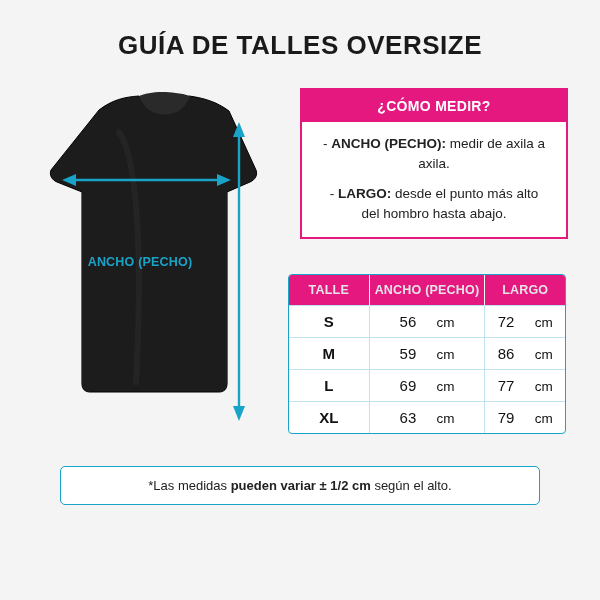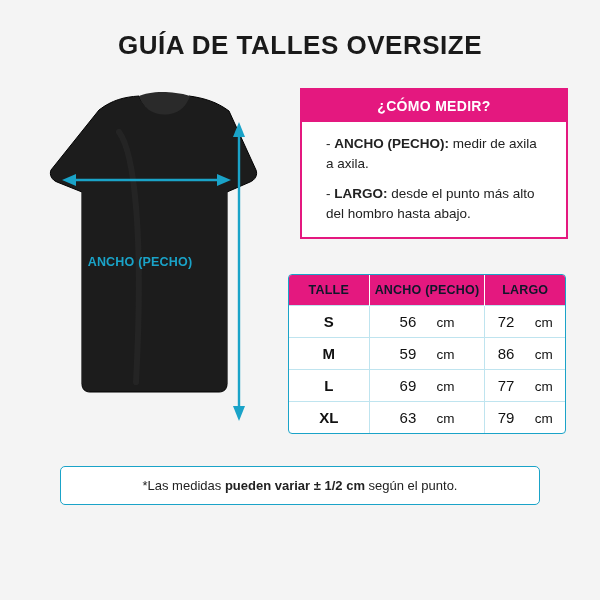--- a/index.html
+++ b/index.html
@@ -80,21 +80,22 @@
     padding: 8px 0 8px;
     letter-spacing: 0.3px;
   }
   .howto-body {
     padding: 12px 14px 14px;
     font-size: 13.5px;
     color: #222;
     line-height: 1.45;
   }
   .howto-body p {
-    margin: 0 10px 11px;
+    margin: 0 4px 11px;
+    text-align: center;
   }
   .howto-body p:last-child {
     margin-bottom: 0;
   }
   .howto-body b {
     font-weight: bold;
   }
 
   
   .table-wrap {
@@ -107,21 +108,21 @@
     overflow: hidden;
     background: #fff;
   }
   table.sizes {
     border-collapse: collapse;
     width: 100%;
     table-layout: fixed;
   }
   table.sizes th {
     background: #e4187f;
-    color: #0f172a;
+    color: #e5e5e5;
     font-size: 12.5px;
     font-weight: bold;
     padding: 8px 2px;
     text-align: center;
     border-right: 1px solid #ffffff;
     letter-spacing: 0.2px;
   }
   table.sizes th:last-child { border-right: none; }
   table.sizes td {
     text-align: center;
@@ -260,16 +261,16 @@
         <tr>
           <td class="size-cell">XL</td>
           <td><span class="num">63</span> <span class="unit">cm</span></td>
           <td><span class="num">79</span> <span class="unit">cm</span></td>
         </tr>
       </tbody>
     </table>
   </div>
 
   <div class="note">
-    <span>*Las medidas </span><b>pueden variar ± 1/2 cm</b><span> según el punto.</span>
+    <span>*Las medidas </span><b>pueden variar ± 1/2 cm</b><span> según el alto.</span>
   </div>
 
 </div>
 
 </body></html>

